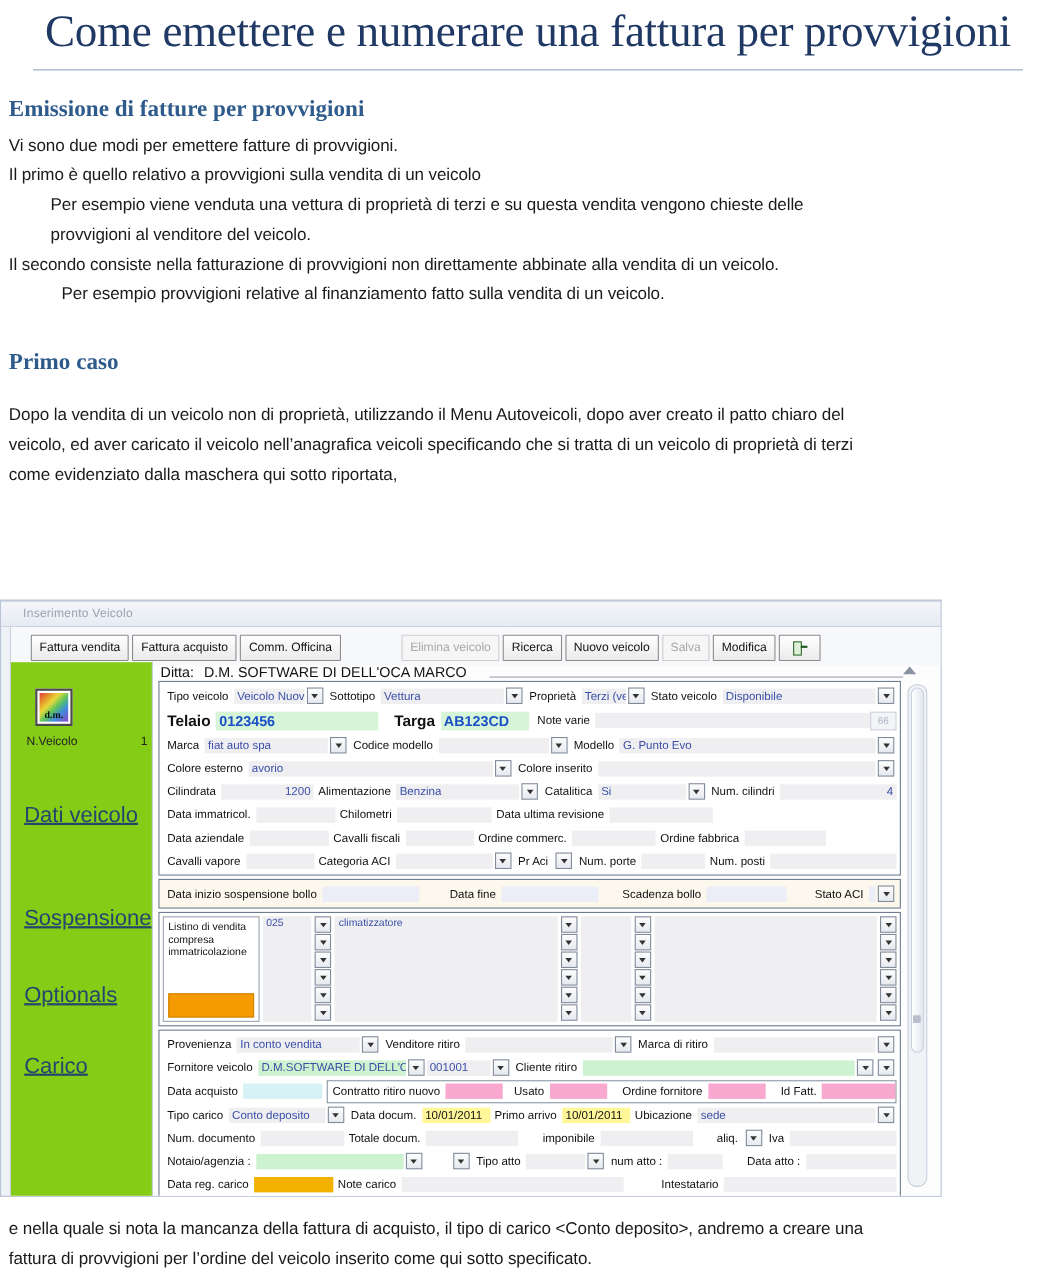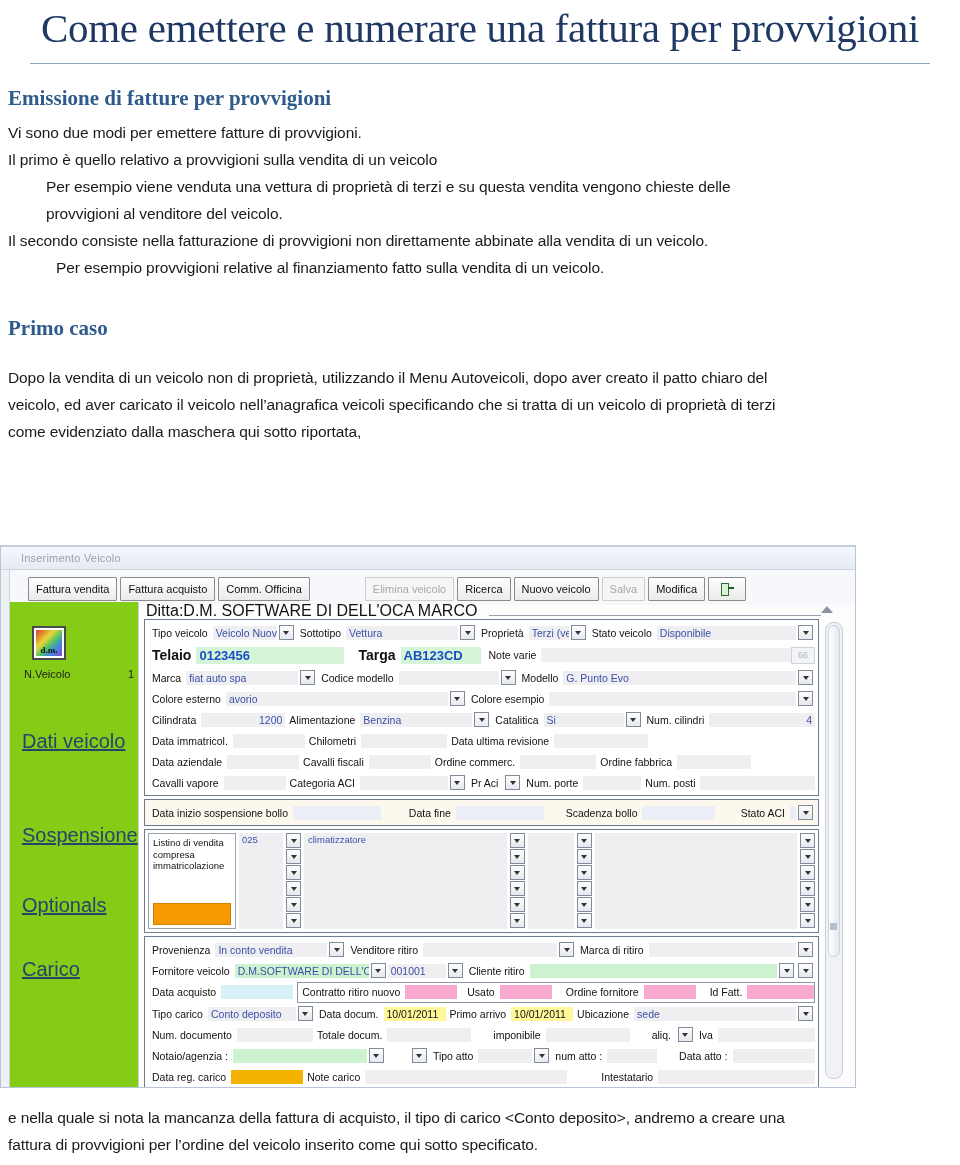--- a/index.html
+++ b/index.html
@@ -149,21 +149,21 @@
   .rail-link.sosp{top:222px;}
   .rail-link.opt{top:292px;}
   .rail-link.car{top:356px;}
 
   
   .form{
     position:absolute;left:128px;top:32px;right:34px;bottom:0;
   }
   .ditta{
     height:17px;display:flex;align-items:center;
-    padding-left:8px;font-size:16px;justify-content:center;
+    padding-left:8px;font-size:13px;gap:9px;justify-content:center;
   }
   .ditta .lbl{color:#111;}
   .ditta .val{color:#111;}
   .ditta .line{flex:1;border-bottom:1px solid #9aa3b0;height:9px;margin-left:12px;}
 
   .panel{
     border:1px solid #6e7c90;
     background:#ffffff;
     margin:0 2px 3px 6px;
     padding:2px 3px;
@@ -345,21 +345,21 @@
             <span class="dd"></span>
             <span class="lbl">Modello</span>
             <span class="fld" style="flex:1">G. Punto Evo</span>
             <span class="dd"></span>
           </div>
 
           <div class="row">
             <span class="lbl">Colore esterno</span>
             <span class="fld" style="width:222px">avorio</span>
             <span class="dd"></span>
-            <span class="lbl">Colore esempio</span>
+            <span class="lbl">Colore inserito</span>
             <span class="fld" style="flex:1"></span>
             <span class="dd"></span>
           </div>
 
           <div class="row">
             <span class="lbl">Cilindrata</span>
             <span class="fld num" style="width:84px">1200</span>
             <span class="lbl">Alimentazione</span>
             <span class="fld" style="width:112px">Benzina</span>
             <span class="dd"></span>

